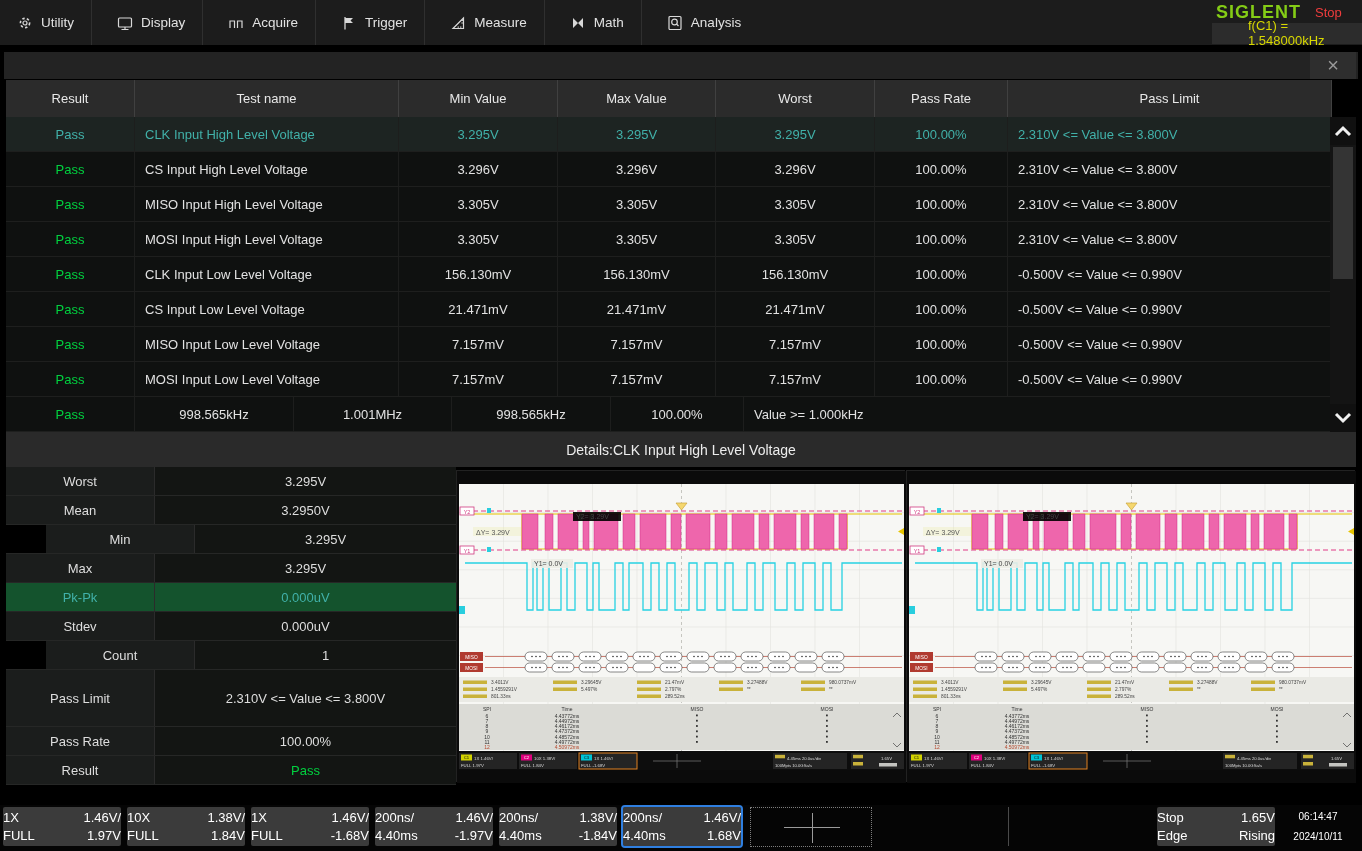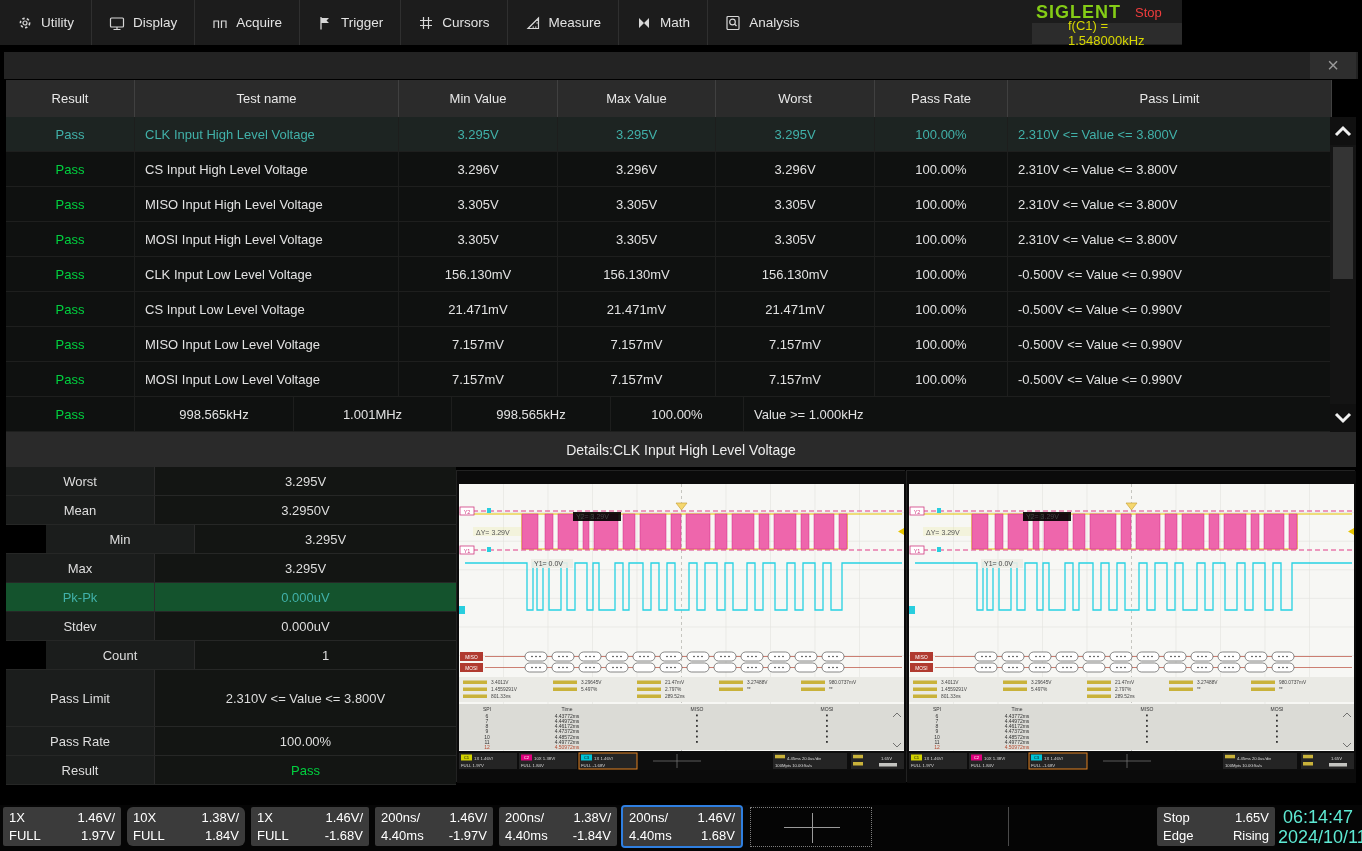--- a/index.html
+++ b/index.html
@@ -1,22 +1,22 @@
 <!DOCTYPE html>
 <html><head>
 <meta charset="utf-8">
 <style>
   * { margin:0; padding:0; box-sizing:border-box; }
   html,body { background:#000; }
   .screen { position:relative; width:1362px; height:851px; background:#000;
     font-family:"Liberation Sans","DejaVu Sans",sans-serif; color:#e4e4e4; overflow:hidden; }
 
   
-  .menubar { position:absolute; left:0; top:0; width:1182px; height:45px;
-    background:#1c1c1c; display:flex; align-items:stretch; }
+  .menubar { position:absolute; left:0; top:0; width:1362px; height:45px;
+    background:#1c1c1c; display:flex; align-items:stretch;gap:8px; }
   .menu-item { display:flex; align-items:center; gap:8px; padding:0 17px;
     border-right:1px solid #2f2f2f; font-size:13.5px; color:#e2e2e2; cursor:pointer; }
   .menu-item svg { flex:0 0 auto; }
   .brand-block { margin-left:auto; width:150px; display:flex; flex-direction:column; justify-content:center; }
   .brand-row { display:flex; align-items:center; gap:14px; height:21px; padding:0 4px; }
   .brand { font-weight:bold; font-size:18px; letter-spacing:1px; color:#84cc16; }
   .stop { color:#ef3d3d; font-size:13px; }
   .freq-box { height:21px; background:#2c2c2c; color:#d8d800; font-size:13px;
     display:flex; align-items:center; justify-content:center;padding-left:36px; }
   .sys-settings { display:flex; align-items:center; gap:8px; padding:0 16px 0 22px;
@@ -59,30 +59,30 @@
     font-size:13px; color:#dedede; }
   .srow.hl .lab, .srow.hl .val { background:#14532d; color:#41b1a9; }
   .val.green { color:#00d13f; }
 
   .thumb { position:absolute; top:470px; width:449px; height:312px; border:1px solid #222; cursor:pointer; }
   #thumb1 { left:456px; } #thumb2 { left:906px; }
 
   
   .statusbar { position:absolute; left:0; top:805px; width:1362px; height:46px; background:#050505; }
   .sbox { position:absolute; top:2px; width:118px; height:39px; background:#3b3b3b; border-radius:2px;
-    padding:1px 6px; display:flex; flex-direction:column; justify-content:space-around; cursor:pointer; }
+    padding:1px 0; display:flex; flex-direction:column; justify-content:space-around; cursor:pointer; }
   .sbox .r { display:flex; justify-content:space-between; font-size:13px; color:#fff; line-height:17px; }
   .sbox.sel { outline:2px solid #2f7fe0; }
   .dotted-box { position:absolute; left:750px; top:2px; width:122px; height:40px;
     border:1px dotted #7d7d7d; cursor:pointer; }
   .ch-h { position:absolute; left:33px; top:19px; width:56px; height:1px; background:#9a9a9a; }
   .ch-v { position:absolute; left:61px; top:5px; width:1px; height:30px; background:#9a9a9a; }
   .sb-div { position:absolute; left:1008px; top:2px; width:1px; height:39px; background:#4a4a4a; }
   .clock { position:absolute; left:1278px; top:2px; width:80px; height:40px; text-align:center;
-    font-size:18px; color:#5eead4; line-height:20px; }
+    font-size:10px; color:#ffffff; line-height:20px; }
 </style>
 </head>
 <body>
 
 <div class="screen">
 
   <header class="menubar">
     <div class="menu-item">
       <svg width="16" height="16">
           <circle cx="8" cy="8" r="4.6" fill="none" stroke="#d8d8d8" stroke-width="1.6" stroke-dasharray="2.4 2.2"></circle>
@@ -102,26 +102,20 @@
           <path d="M2 13 V6 H6.5 V13 M9.5 13 V6 H14 V13"></path>
         </svg>
       <span>Acquire</span>
     </div>
     <div class="menu-item">
       <svg width="16" height="16">
           <path d="M4 2 V14.5" stroke="#d8d8d8" stroke-width="1.3"></path>
           <path d="M4 3 H12 L9.5 5.5 L12 8 H4 Z" fill="#d8d8d8"></path>
         </svg>
       <span>Trigger</span>
-    </div>
-    <div class="menu-item">
-      <svg width="16" height="16" stroke="#d8d8d8" stroke-width="1.2">
-          <path d="M5.5 2 V14 M10.5 2 V14 M2 5.5 H14 M2 10.5 H14"></path>
-        </svg>
-      <span>Cursors</span>
     </div>
     <div class="menu-item">
       <svg width="16" height="16">
           <path d="M3 13.5 L13.5 13.5 L13.5 3 Z" fill="none" stroke="#d8d8d8" stroke-width="1.2"></path>
           <path d="M10.8 13.5 L10.8 11.3 M8.2 13.5 L8.2 11.3 M13.5 8 L11.3 8 M13.5 5.5 L11.3 5.5" stroke="#d8d8d8" stroke-width="0.9"></path>
         </svg>
       <span>Measure</span>
     </div>
     <div class="menu-item">
       <svg width="16" height="16">
@@ -707,21 +701,21 @@
     <div class="sbox" style="left:3px;">
       <div class="r">
           <span>1X</span>
           <span>1.46V/</span>
         </div>
       <div class="r">
           <span>FULL</span>
           <span>1.97V</span>
         </div>
     </div>
-    <div class="sbox" style="left:127px;border-radius:6px;">
+    <div class="sbox" style="left:127px;">
       <div class="r">
           <span>10X</span>
           <span>1.38V/</span>
         </div>
       <div class="r">
           <span>FULL</span>
           <span>1.84V</span>
         </div>
     </div>
     <div class="sbox" style="left:251px;">

